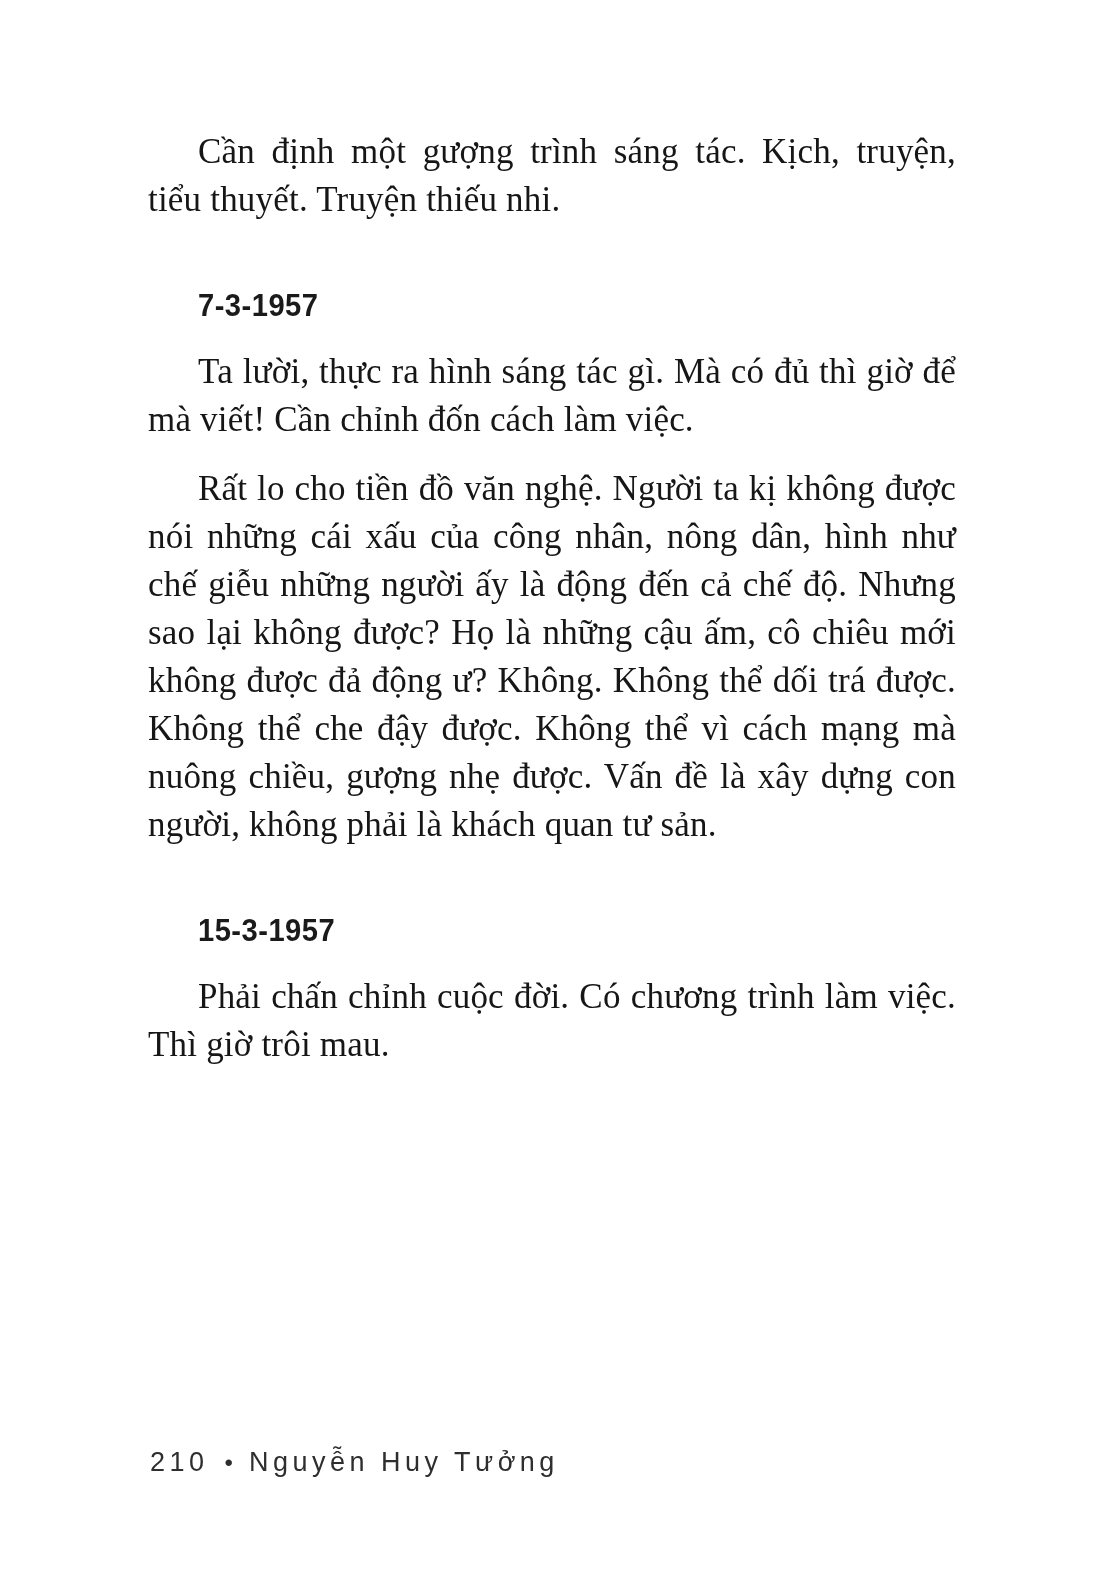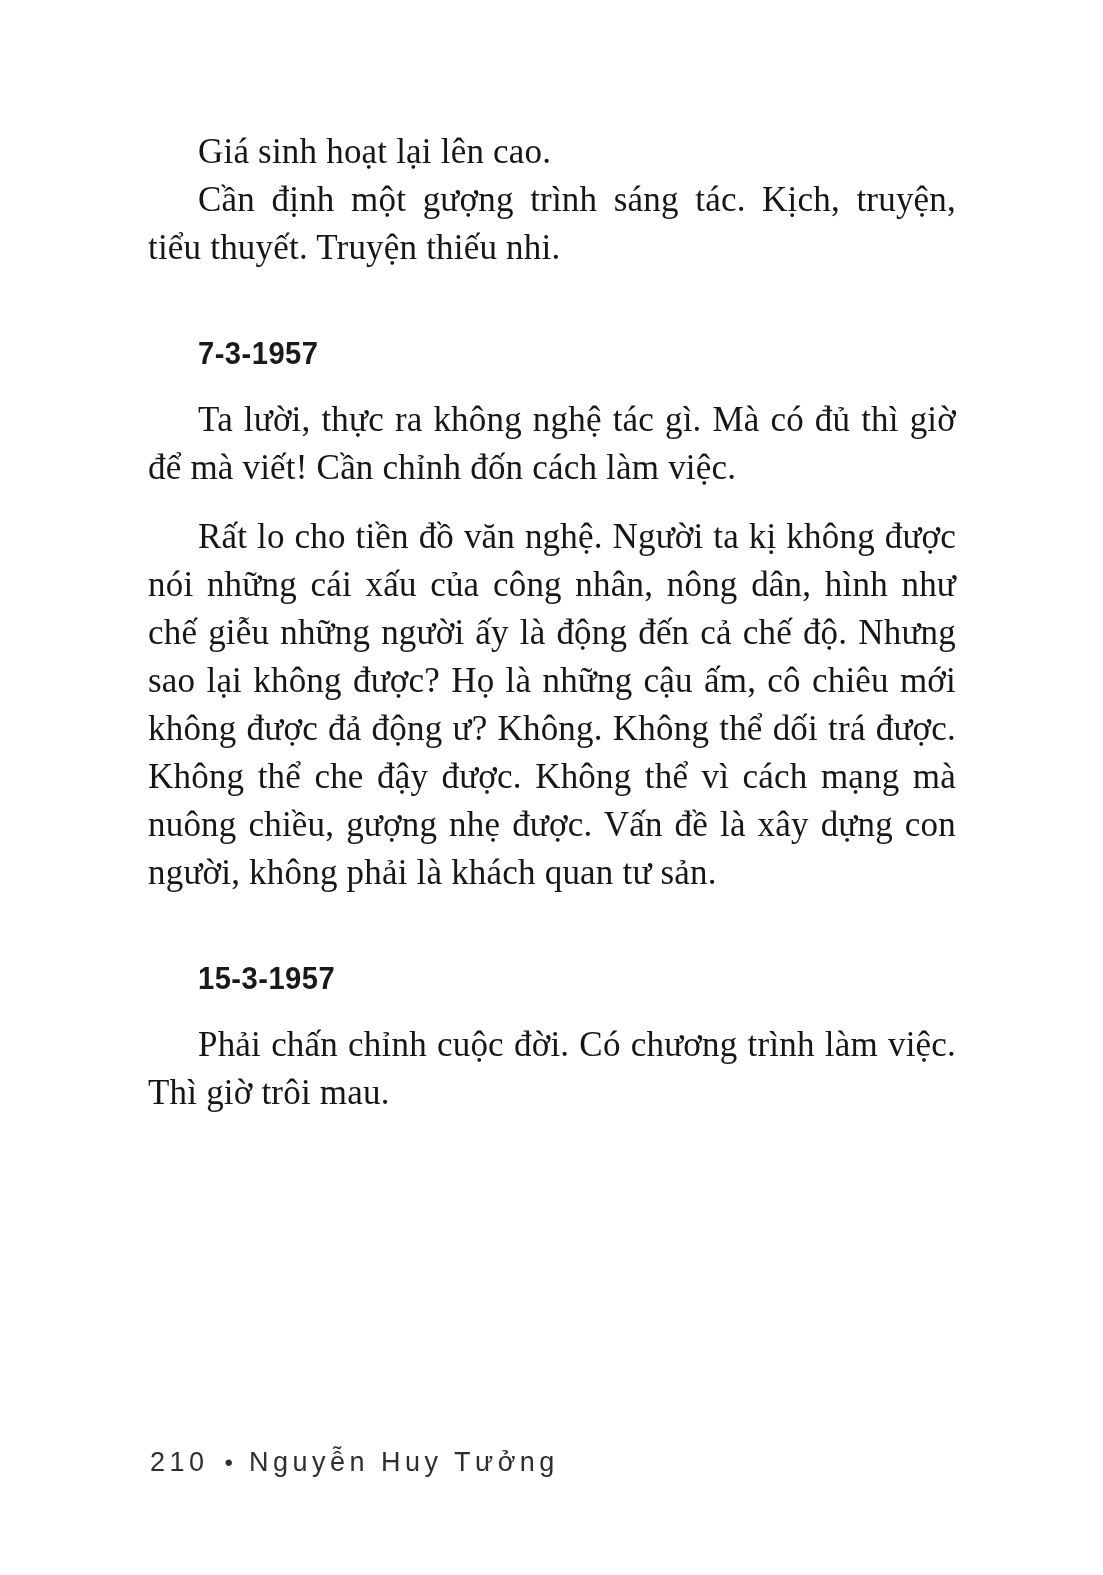--- a/index.html
+++ b/index.html
@@ -62,27 +62,26 @@
     letter-spacing: 0;
     color: #2e2e2e;
   }
 </style>
 </head>
 <body>
 
 <div class="page">
   <div class="content">
 
-    <p class="body-para">Giá sinh hoạt lại lên cao.</p>
 
     <p class="body-para">Cần định một gượng trình sáng tác. Kịch, truyện, tiểu thuyết. Truyện thiếu nhi.</p>
 
     <h2 class="date-heading">7-3-1957</h2>
 
-    <p class="body-para">Ta lười, thực ra không nghệ tác gì. Mà có đủ thì giờ để mà viết! Cần chỉnh đốn cách làm việc.</p>
+    <p class="body-para">Ta lười, thực ra hình sáng tác gì. Mà có đủ thì giờ để mà viết! Cần chỉnh đốn cách làm việc.</p>
 
     <p class="body-para para-gap">Rất lo cho tiền đồ văn nghệ. Người ta kị không được nói những cái xấu của công nhân, nông dân, hình như chế giễu những người ấy là động đến cả chế độ. Nhưng sao lại không được? Họ là những cậu ấm, cô chiêu mới không được đả động ư? Không. Không thể dối trá được. Không thể che đậy được. Không thể vì cách mạng mà nuông chiều, gượng nhẹ được. Vấn đề là xây dựng con người, không phải là khách quan tư sản.</p>
 
     <h2 class="date-heading">15-3-1957</h2>
 
 
     <p class="body-para">Phải chấn chỉnh cuộc đời. Có chương trình làm việc. Thì giờ trôi mau.</p>
 
   </div>
 

